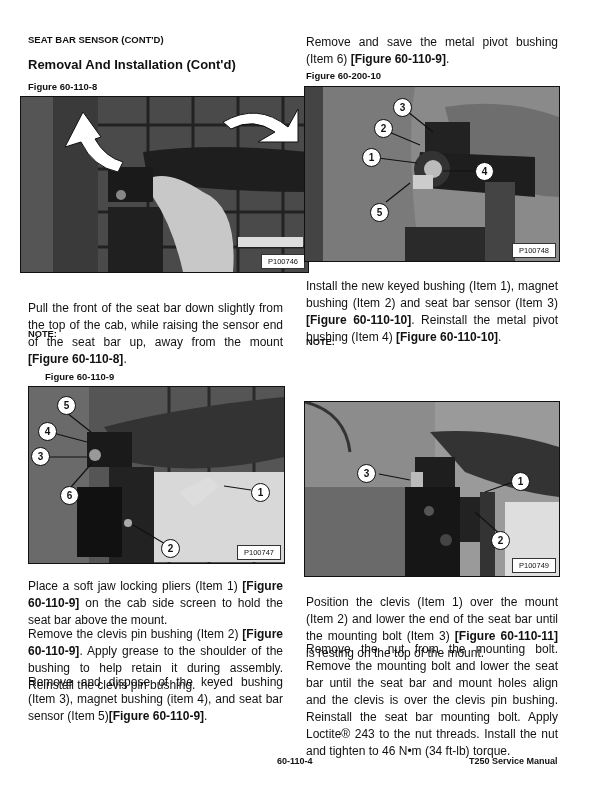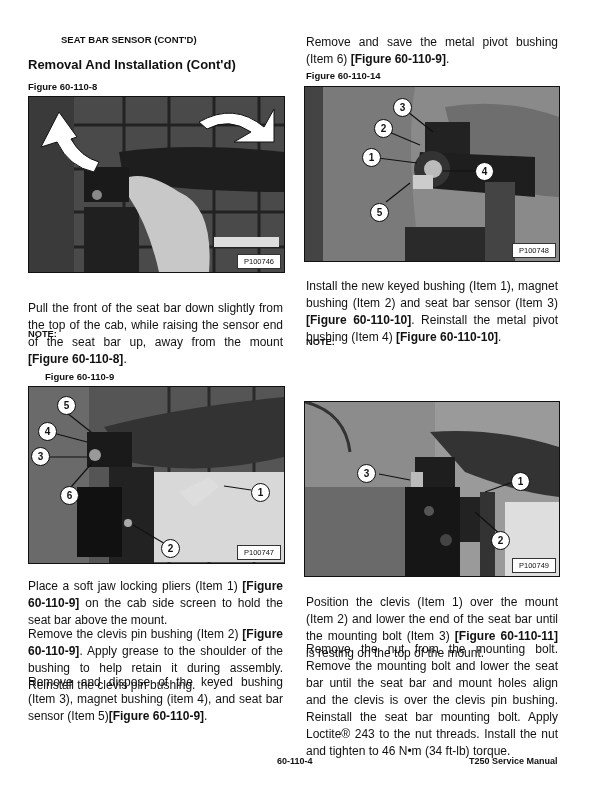--- a/index.html
+++ b/index.html
@@ -19,25 +19,25 @@
   .pid { position:absolute; right:3px; bottom:3px; background:#fff; border:1px solid #333;
          font-size:7.5px; padding:2px 6px; color:#111;margin-top:20px; }
   .callout { position:absolute; width:17px; height:17px; border-radius:50%;
              background:#fff; border:1.5px solid #111; font-weight:bold; font-size:10px;
              text-align:center; line-height:17px; color:#111; }
   .footer { font-size:9px; font-weight:bold; }
 </style>
 </head>
 <body>
 
-<div class="abs h1" style="left:28px;top:34px;margin-left:33px;">SEAT BAR SENSOR (CONT'D)</div>
+<div class="abs h1" style="left:28px;top:34px;">SEAT BAR SENSOR (CONT'D)</div>
 <div class="abs h2" style="left:28px;top:57px;">Removal And Installation (Cont'd)</div>
 <div class="abs figlabel" style="left:28px;top:81px;">Figure 60-110-8</div>
 
-<div class="fig" style="left:28px;top:96px;width:255px;height:175px;">
+<div class="fig" style="left:20px;top:96px;width:255px;height:175px;padding-left:32px;">
   <svg viewBox="0 0 255 175" preserveAspectRatio="none">
     <rect width="255" height="175" fill="#4a4a4a"></rect>
     <g stroke="#222" stroke-width="3" fill="none">
       <line x1="40" y1="0" x2="40" y2="175"></line>
         <line x1="95" y1="0" x2="95" y2="175"></line>
       <line x1="140" y1="0" x2="140" y2="175"></line>
         <line x1="185" y1="0" x2="185" y2="175"></line>
       <line x1="230" y1="0" x2="230" y2="175"></line>
       <line x1="30" y1="28" x2="255" y2="28"></line>
         <line x1="30" y1="72" x2="255" y2="72"></line>
@@ -114,21 +114,21 @@
 </div>
 
 <div class="abs para" style="left:28px;top:674px;width:255px;">
   <span>Remove and dispose of the keyed bushing (Item 3), magnet bushing (item 4), and seat bar sensor (Item 5)</span><b>[Figure 60-110-9]</b><span>.</span>
 </div>
 
 <div class="abs para" style="left:306px;top:34px;width:252px;">
   <span>Remove and save the metal pivot bushing (Item 6) </span><b>[Figure 60-110-9]</b><span>.</span>
 </div>
 
-<div class="abs figlabel" style="left:306px;top:70px;">Figure 60-110-14</div>
+<div class="abs figlabel" style="left:306px;top:70px;">Figure 60-200-10</div>
 
 <div class="fig" style="left:304px;top:86px;width:254px;height:174px;">
   <svg viewBox="0 0 254 174" preserveAspectRatio="none">
     <rect width="254" height="174" fill="#8a8a8a"></rect>
     <path d="M0 0 L110 0 Q100 60 115 174 L0 174 Z" fill="#7a7a7a"></path>
     <rect x="0" y="0" width="18" height="174" fill="#444"></rect>
     <path d="M140 20 Q200 10 254 30 L254 110 Q200 110 150 60 Z" fill="#6e6e6e"></path>
     <rect x="120" y="35" width="45" height="35" fill="#222"></rect>
     <path d="M115 65 L230 70 L230 110 L110 100 Z" fill="#1e1e1e"></path>
     <circle cx="127" cy="82" r="18" fill="#333"></circle>

